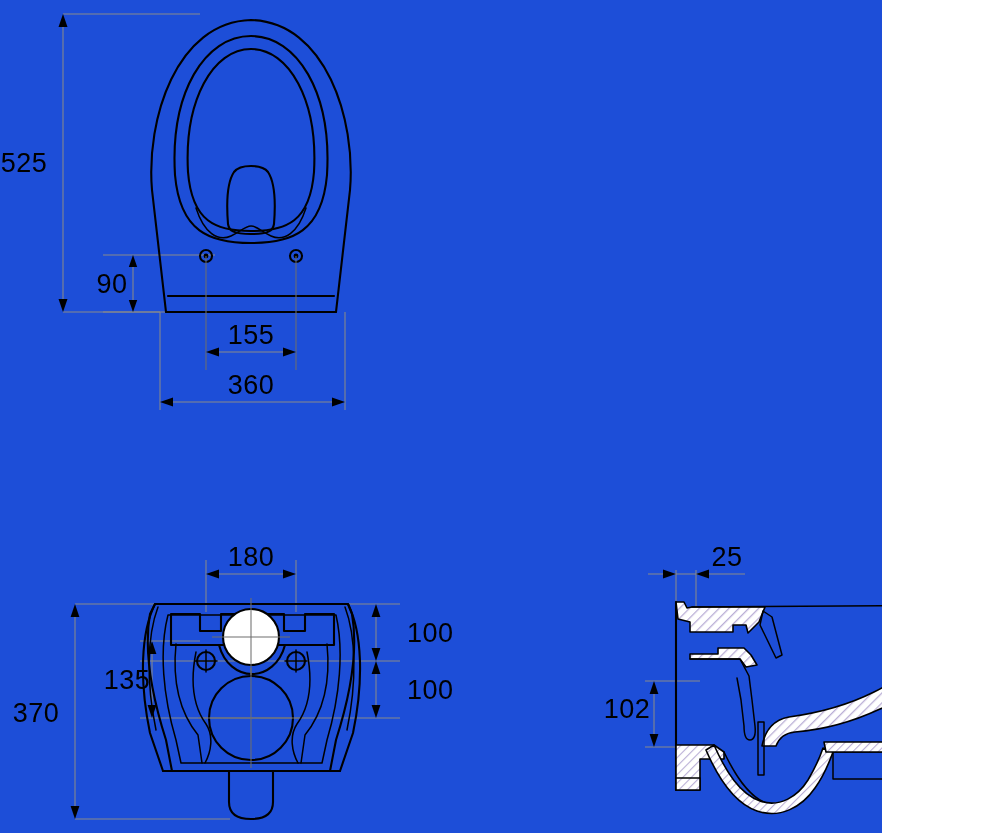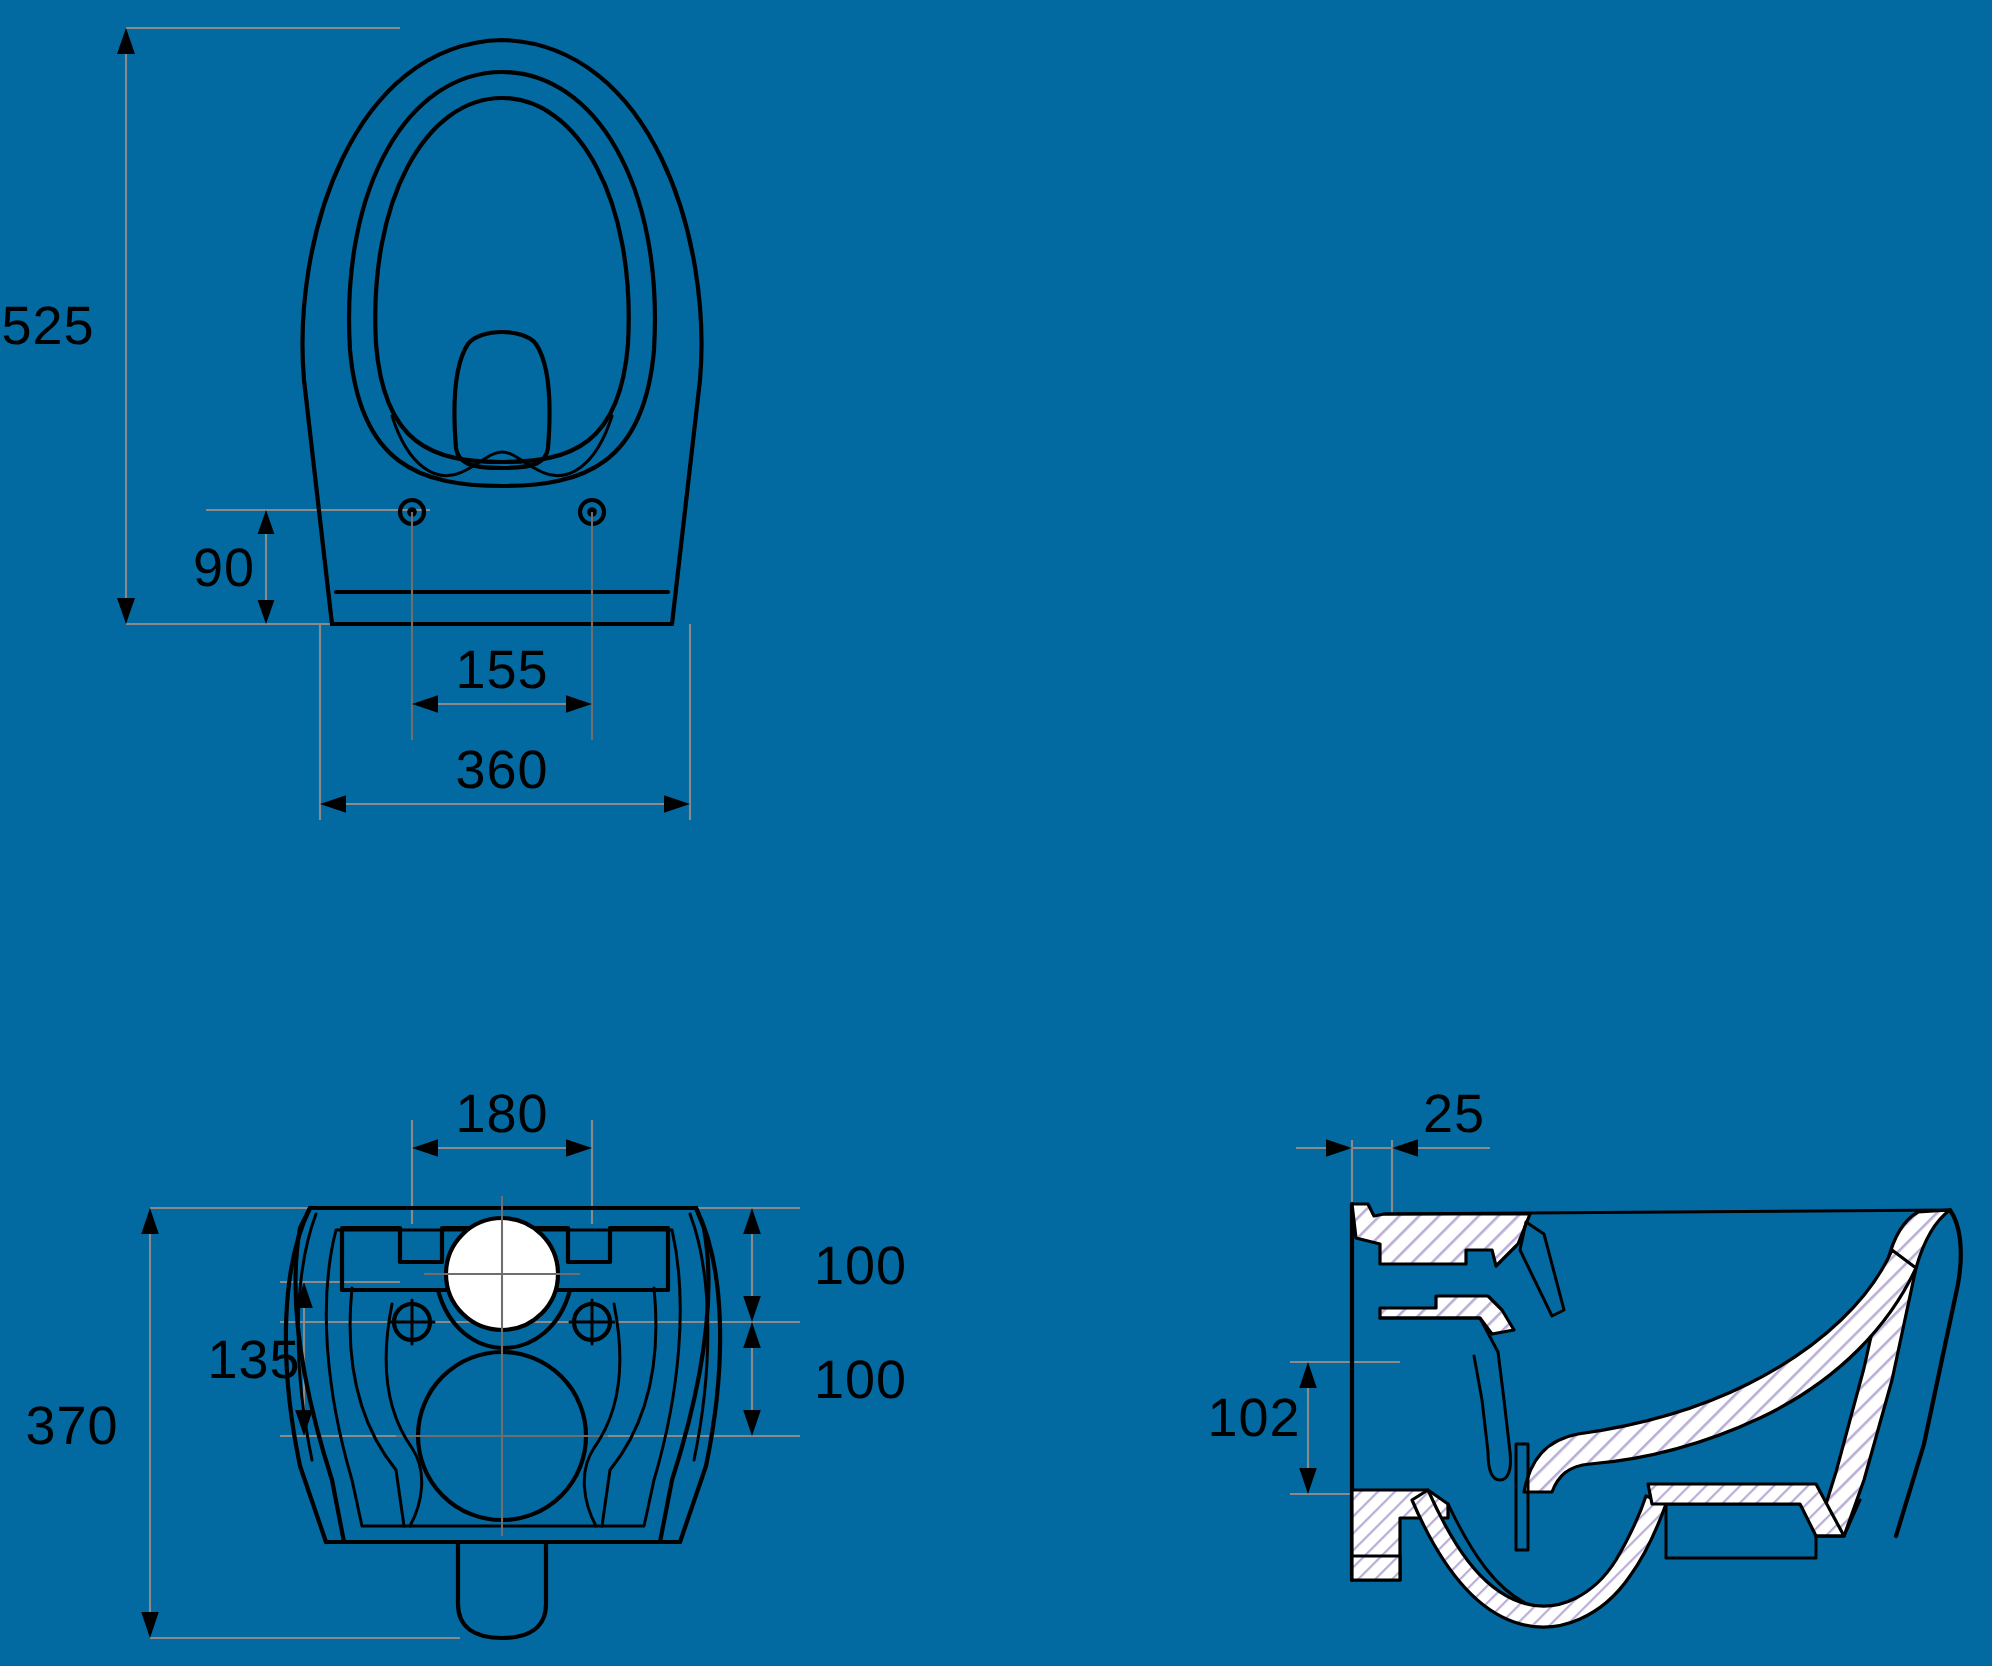--- a/index.html
+++ b/index.html
@@ -6,23 +6,23 @@
   html, body {
     margin: 0;
     padding: 0;
     background: #ffffff;
   }
   body {
     font-family: "Liberation Sans", sans-serif;
   }
   #drawing-sheet {
     position: relative;
-    width: 996px;
+    width: 882px;
     height: 833px;
-    background: #0369a1;
+    background: #1d4ed8;
     overflow: hidden;
   }
   #drawing-sheet svg {
     display: block;
     width: 1002px;
     height: 833px;
   }
   .obj-line {
     fill: none;
     stroke: #000000;

